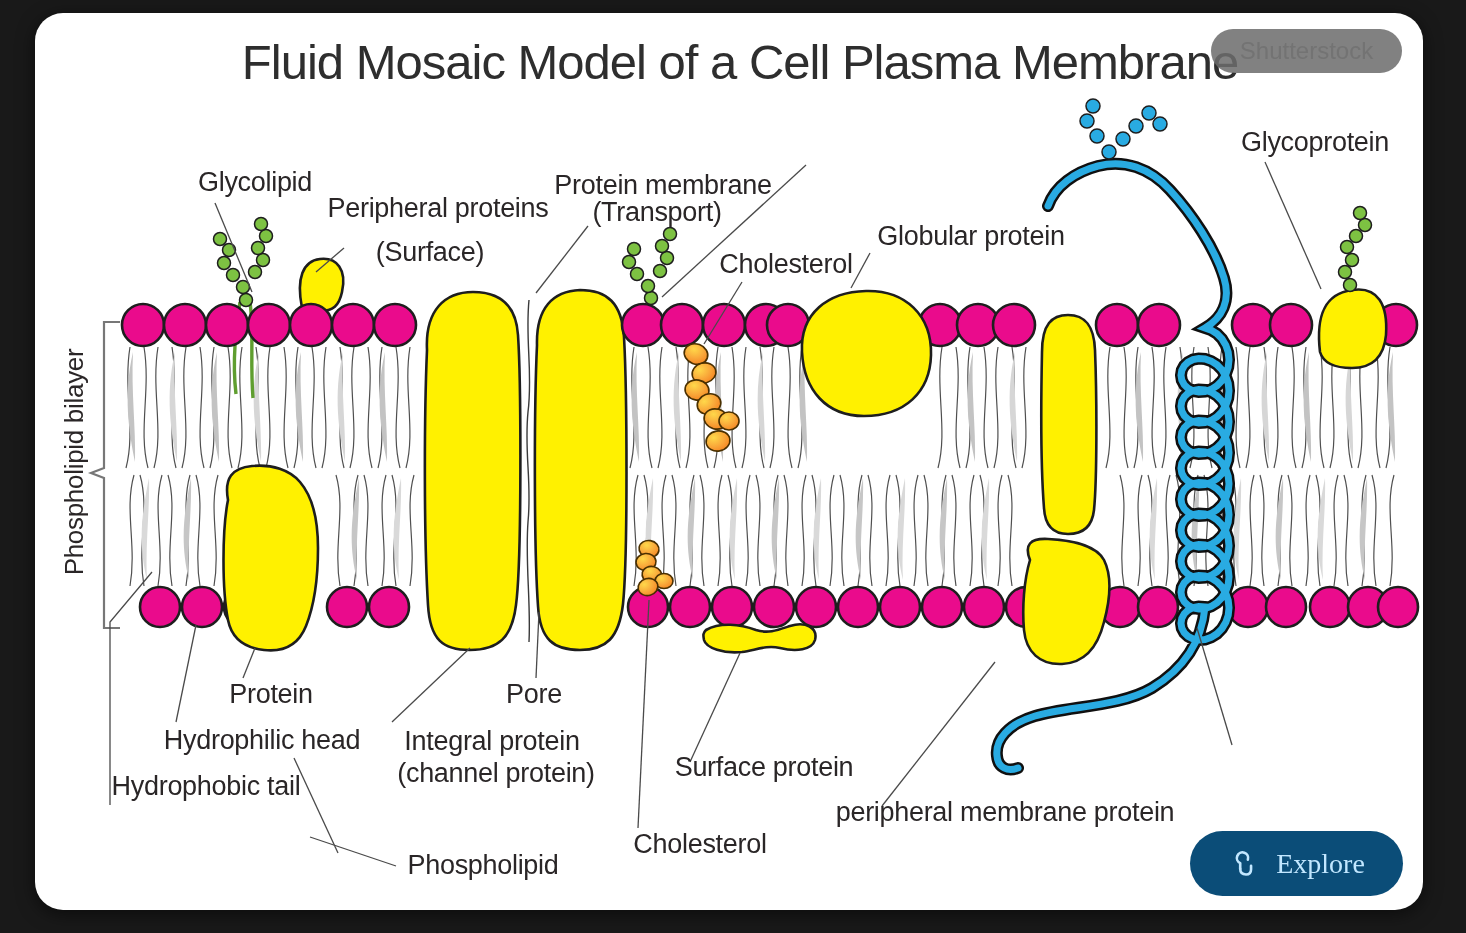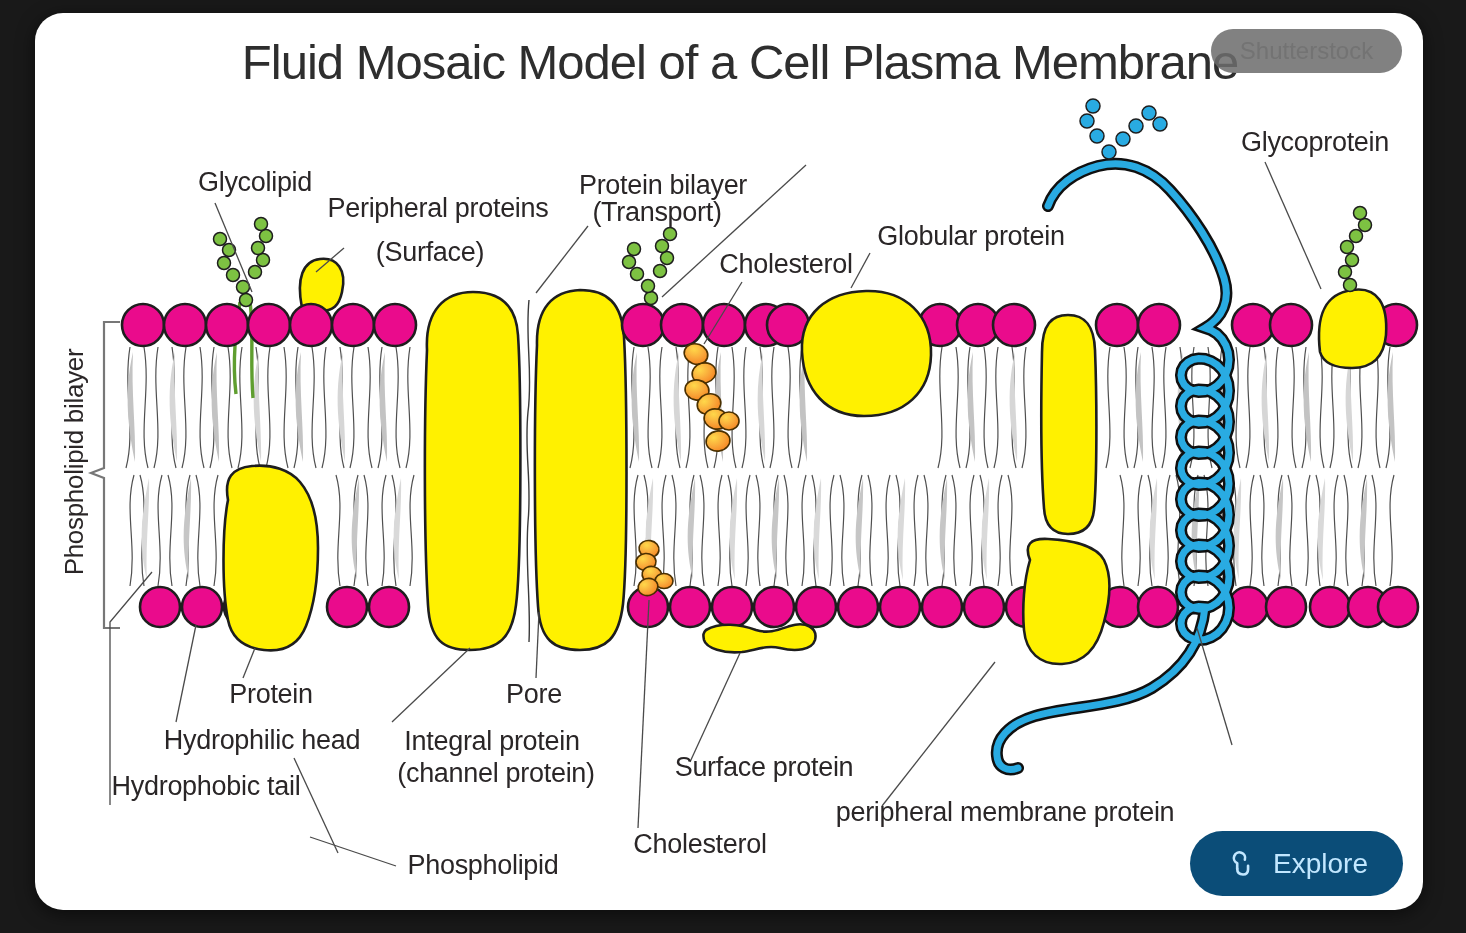--- a/index.html
+++ b/index.html
@@ -12,21 +12,21 @@
          font-size:49px;letter-spacing:-1px;color:#2e2e2e;white-space:nowrap;}
   .watermark{position:absolute;left:1211px;top:29px;width:191px;height:44px;z-index:4;
              background:rgba(108,108,108,.86);border-radius:22px;color:#737373;font-size:24px;
              display:flex;align-items:center;justify-content:center;}
   .lbl{position:absolute;z-index:3;font-size:27px;letter-spacing:-0.3px;color:#2a2627;
        transform:translateX(-50%);white-space:nowrap;line-height:1.05;}
   .lbl.side{left:75px;top:462px;transform:translate(-50%,-50%) rotate(-90deg);}
   .explore-btn{position:absolute;left:1190px;top:831px;width:213px;height:65px;z-index:5;
                background:#0b4d78;border:none;border-radius:33px;cursor:pointer;
                display:flex;align-items:center;justify-content:center;gap:17px;}
-  .explore-btn .txt{color:#c2e7ff;font-size:28px;font-family:Liberation Sans, sans-serif;}
+  .explore-btn .txt{color:#c2e7ff;font-size:28px;font-family:Liberation Serif, serif;}
 </style>
 </head>
 <body>
 
 <div class="stage">
   <div class="card"></div>
 
   <svg id="art" viewBox="0 0 1466 933" xmlns="http://www.w3.org/2000/svg">
       <defs>
         <radialGradient id="gchol" cx="35%" cy="30%" r="80%">
@@ -323,21 +323,21 @@
     </svg>
 
   <div class="title">Fluid Mosaic Model of a Cell Plasma Membrane</div>
   <div class="watermark">Shutterstock</div>
 
   <div class="lbl side" style="font-size:26px">Phospholipid bilayer</div>
 
   <div class="lbl" style="left:255px;top:168px">Glycolipid</div>
   <div class="lbl" style="left:438px;top:194px">Peripheral proteins</div>
   <div class="lbl" style="left:430px;top:238px">(Surface)</div>
-  <div class="lbl" style="left:663px;top:171px">Protein bilayer</div>
+  <div class="lbl" style="left:663px;top:171px">Protein membrane</div>
   <div class="lbl" style="left:657px;top:198px">(Transport)</div>
   <div class="lbl" style="left:786px;top:250px">Cholesterol</div>
   <div class="lbl" style="left:971px;top:222px">Globular protein</div>
   <div class="lbl" style="left:1315px;top:128px">Glycoprotein</div>
   <div class="lbl" style="left:271px;top:680px">Protein</div>
   <div class="lbl" style="left:262px;top:726px">Hydrophilic head</div>
   <div class="lbl" style="left:492px;top:727px">Integral protein</div>
   <div class="lbl" style="left:496px;top:759px">(channel protein)</div>
   <div class="lbl" style="left:534px;top:680px">Pore</div>
   <div class="lbl" style="left:764px;top:753px">Surface protein</div>

